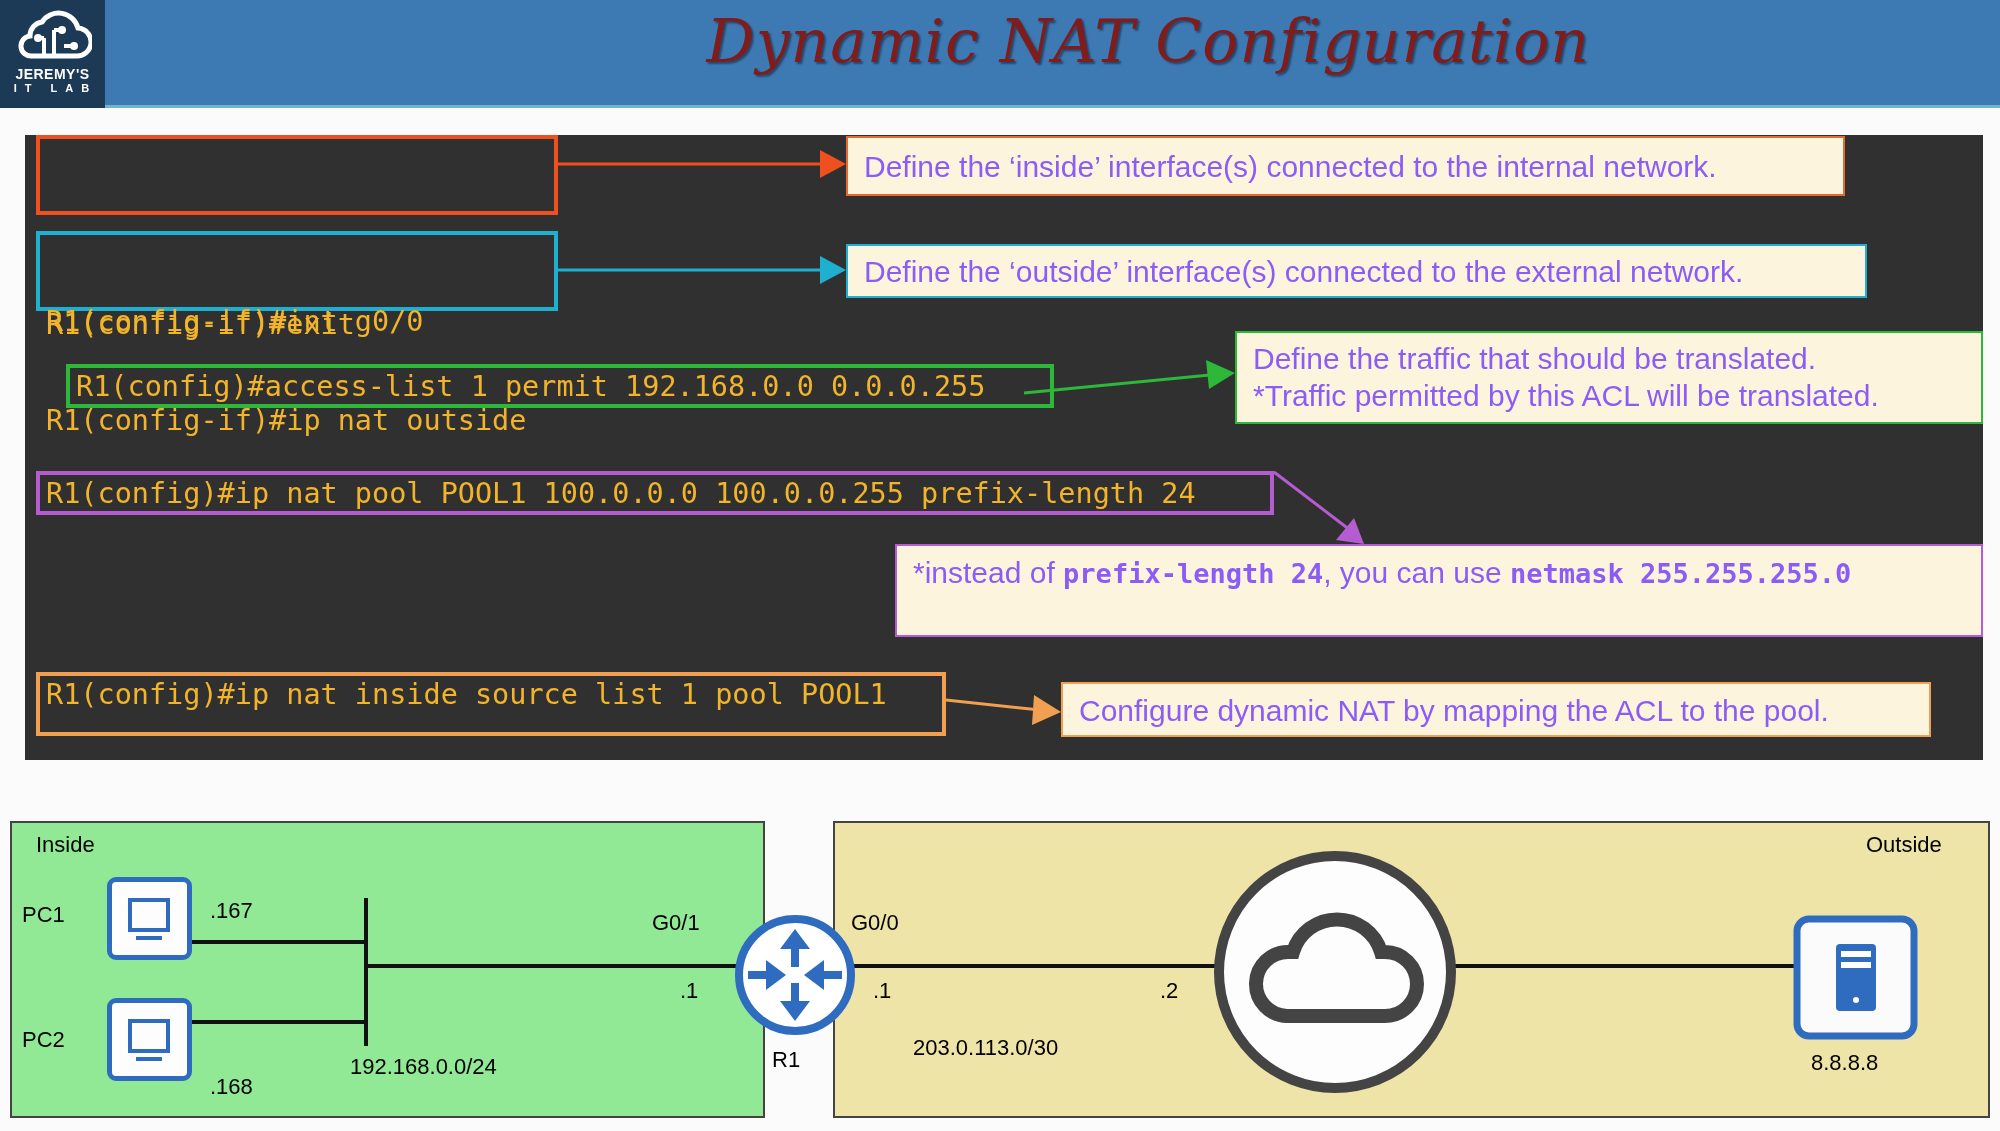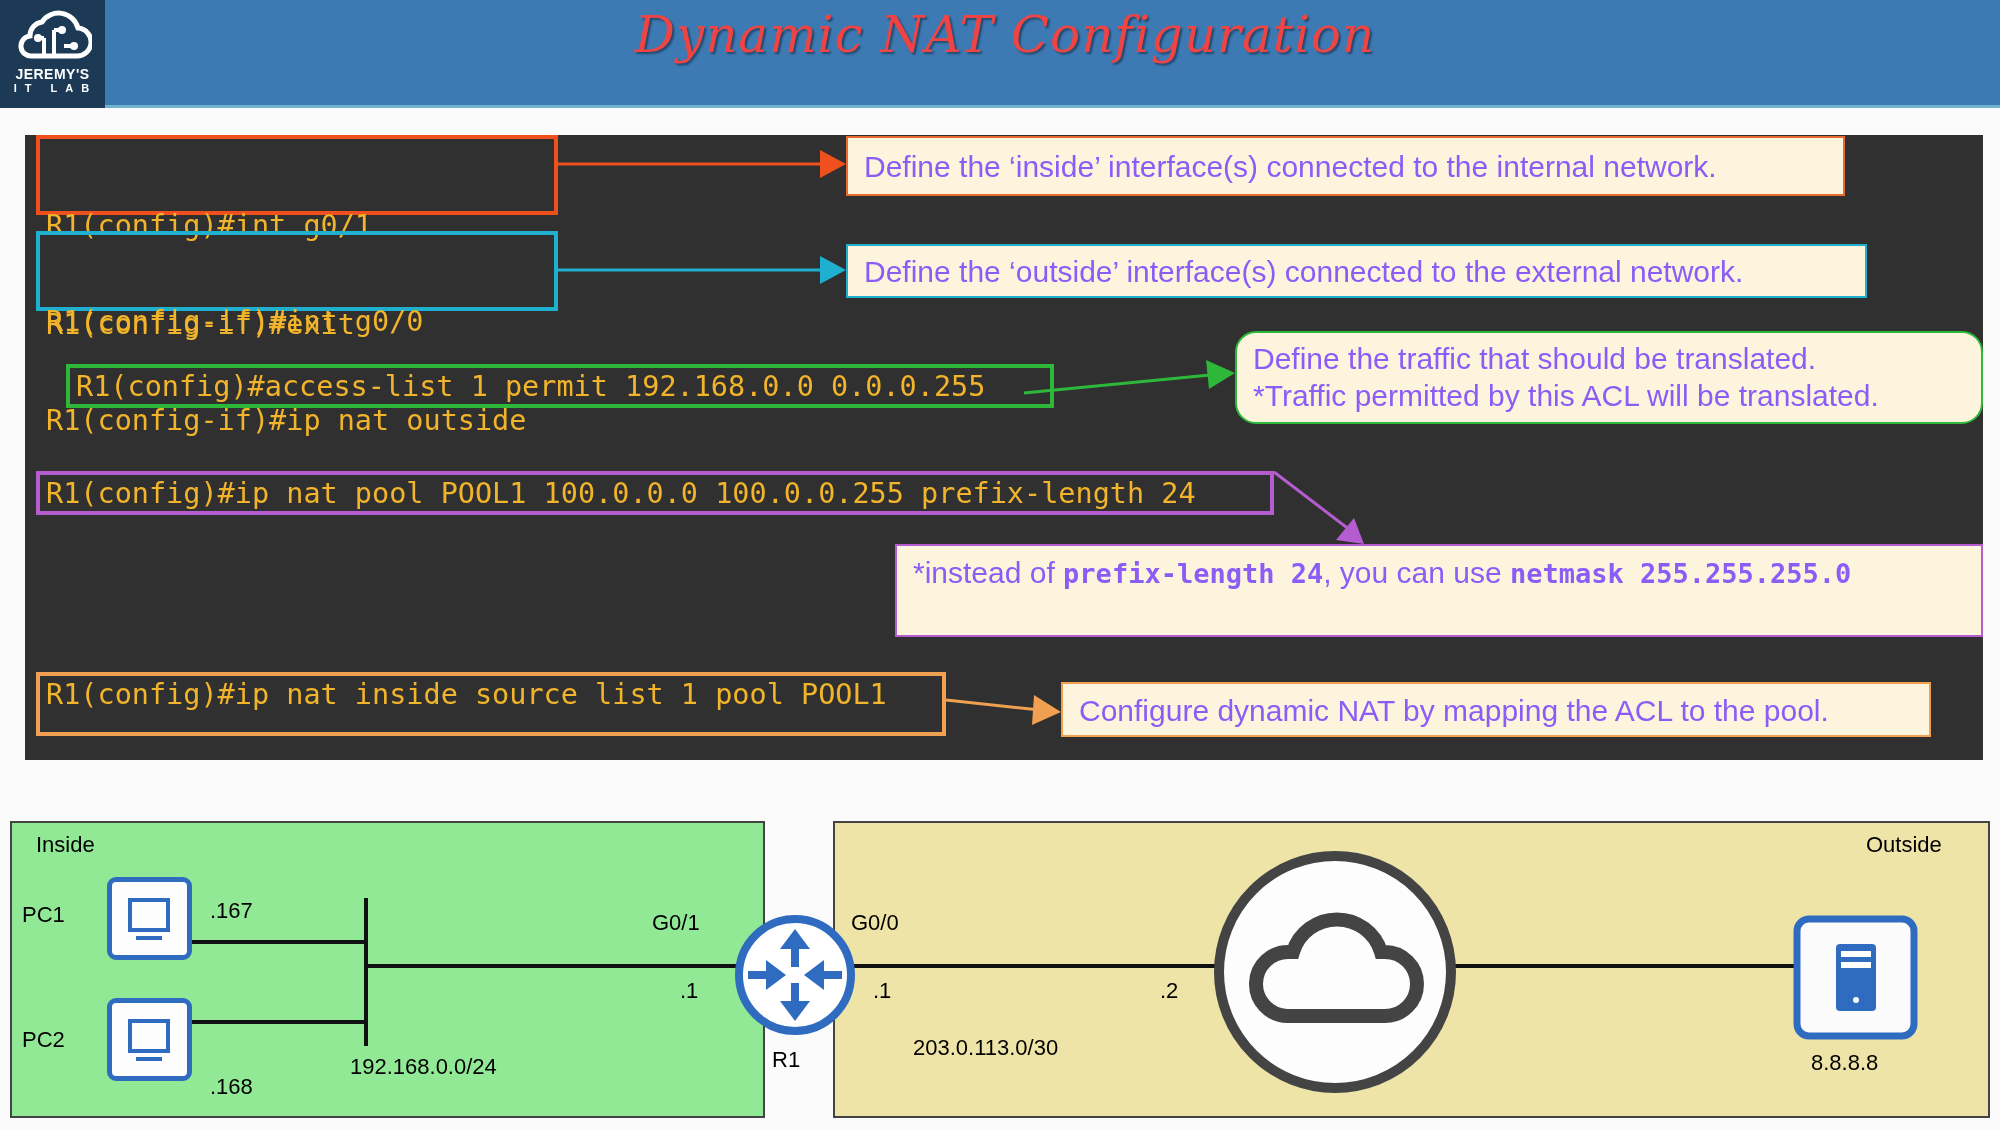--- a/index.html
+++ b/index.html
@@ -2,21 +2,21 @@
 <html><head>
 <meta charset="utf-8">
 <style>
   html, body { margin:0; padding:0; }
   body { width:2000px; height:1131px; position:relative; overflow:hidden; background:#fbfbfb; font-family:"Liberation Sans", sans-serif; }
   .abs { position:absolute; }
   #header { left:0; top:0; width:2000px; height:108px; background:#3d7ab3; border-bottom:3px solid #6fb3cf; box-sizing:border-box; }
   #logo { left:0; top:0; width:105px; height:108px; background:#1c3a55; }
   #logo-text1 { left:0; top:66px; width:105px; text-align:center; color:#fff; font-weight:bold; font-size:14px; letter-spacing:0.5px; }
   #logo-text2 { left:0; top:82px; width:105px; text-align:center; color:#fff; font-weight:bold; font-size:11px; letter-spacing:8px; padding-left:6px; box-sizing:border-box; }
-  #title { left:420px; top:6px; width:1170px; text-align:center; color:#ef4444; font-family:"DejaVu Serif", serif; font-style:italic; font-size:50px; text-shadow:2px 2px 2px #23486e; letter-spacing:1px; }
+  #title { left:420px; top:6px; width:1170px; text-align:right; color:#7f1d1d; font-family:"DejaVu Serif", serif; font-style:italic; font-size:60px; text-shadow:2px 2px 2px #23486e; letter-spacing:1px; }
   #panel { left:25px; top:135px; width:1958px; height:625px; background:#303030; }
   .cli { font-family:"DejaVu Sans Mono", monospace; font-size:28.5px; color:#f2b42a; line-height:33px; white-space:pre; }
   .cbox { position:absolute; box-sizing:border-box; border:4px solid; padding:2px 6px 0 6px; }
   .callout { position:absolute; box-sizing:border-box; background:#fdf4de; color:#8b5cf6; font-size:30px; padding:8px 16px; line-height:37px; border:2px solid; }
   .mono-b { font-family:"DejaVu Sans Mono", monospace; font-weight:bold; font-size:27px; }
   #arrows { left:0; top:0; width:2000px; height:1131px; pointer-events:none; }
   .zone { position:absolute; box-sizing:border-box; border:2px solid #444; }
   #inside { left:10px; top:821px; width:755px; height:297px; background:#91e996; }
   #outside { left:833px; top:821px; width:1157px; height:297px; background:#efe4a8; }
   .lbl { position:absolute; font-size:22px; color:#000000; white-space:nowrap; }
@@ -35,39 +35,38 @@
       <circle cx="60" cy="36" r="4" fill="#fff"></circle>
   </svg>
   <div id="logo-text1" class="abs">JEREMY'S</div>
   <div id="logo-text2" class="abs">IT LAB</div>
 </div>
 <div id="title" class="abs">Dynamic NAT Configuration</div>
 
 <div id="panel" class="abs"></div>
 
 <div class="cbox cli" style="left:36px;top:135px;width:522px;height:80px;border-color:#f0501e;padding-top:4px;">
-  <div>R1(config)#int g0/1</div>
 </div>
 <div class="cbox cli" style="left:36px;top:231px;width:522px;height:80px;border-color:#1fb0d0;padding-top:4px;">
   <div>R1(config-if)#int g0/0</div>
   <div>R1(config-if)#ip nat outside</div>
 </div>
 <div class="abs cli" style="left:46px;top:308px;">R1(config-if)#exit</div>
 
 <div class="cbox cli" style="left:36px;top:364px;width:988px;height:44px;border-color:#2db83a;margin-left:30px;">R1(config)#access-list 1 permit 192.168.0.0 0.0.0.255</div>
 <div class="cbox cli" style="left:36px;top:471px;width:1238px;height:44px;border-color:#b45cd0;">R1(config)#ip nat pool POOL1 100.0.0.0 100.0.0.255 prefix-length 24</div>
 <div class="cbox cli" style="left:36px;top:672px;width:910px;height:64px;border-color:#f0a050;">R1(config)#ip nat inside source list 1 pool POOL1</div>
 
 <div class="callout" style="left:846px;top:136px;width:999px;height:60px;border-color:#e86a32;padding-top:10px;">
   <span>Define the ‘inside’ interface(s) connected to the internal network.</span>
 </div>
 <div class="callout" style="left:846px;top:244px;width:1021px;height:54px;border-color:#1fb0d0;padding-top:7px;">
   <span>Define the ‘outside’ interface(s) connected to the external network.</span>
 </div>
-<div class="callout" style="left:1235px;top:331px;width:748px;height:93px;border-color:#2db83a;padding-top:7px;border-radius:21px;">
+<div class="callout" style="left:1235px;top:331px;width:748px;height:93px;border-color:#2db83a;padding-top:7px;">
   <div>Define the traffic that should be translated.</div>
   <div>*Traffic permitted by this ACL will be translated.</div>
 </div>
 <div class="callout" style="left:895px;top:544px;width:1088px;height:93px;border-color:#b45cd0;padding-top:8px;">
   <div>
     <span>*instead of </span><span class="mono-b">prefix-length 24</span><span>, you can use </span><span class="mono-b">netmask 255.255.255.0</span>
   </div>
 </div>
 <div class="callout" style="left:1061px;top:682px;width:870px;height:55px;border-color:#f0a050;padding-top:8px;">
   <span>Configure dynamic NAT by mapping the ACL to the pool.</span>

